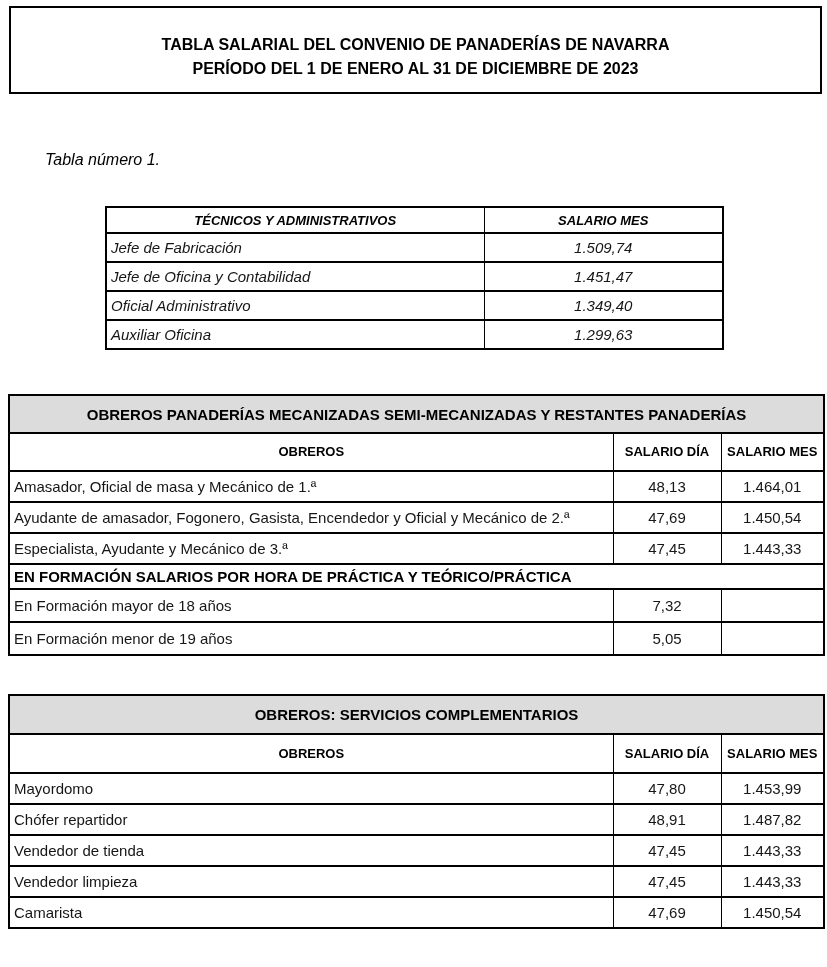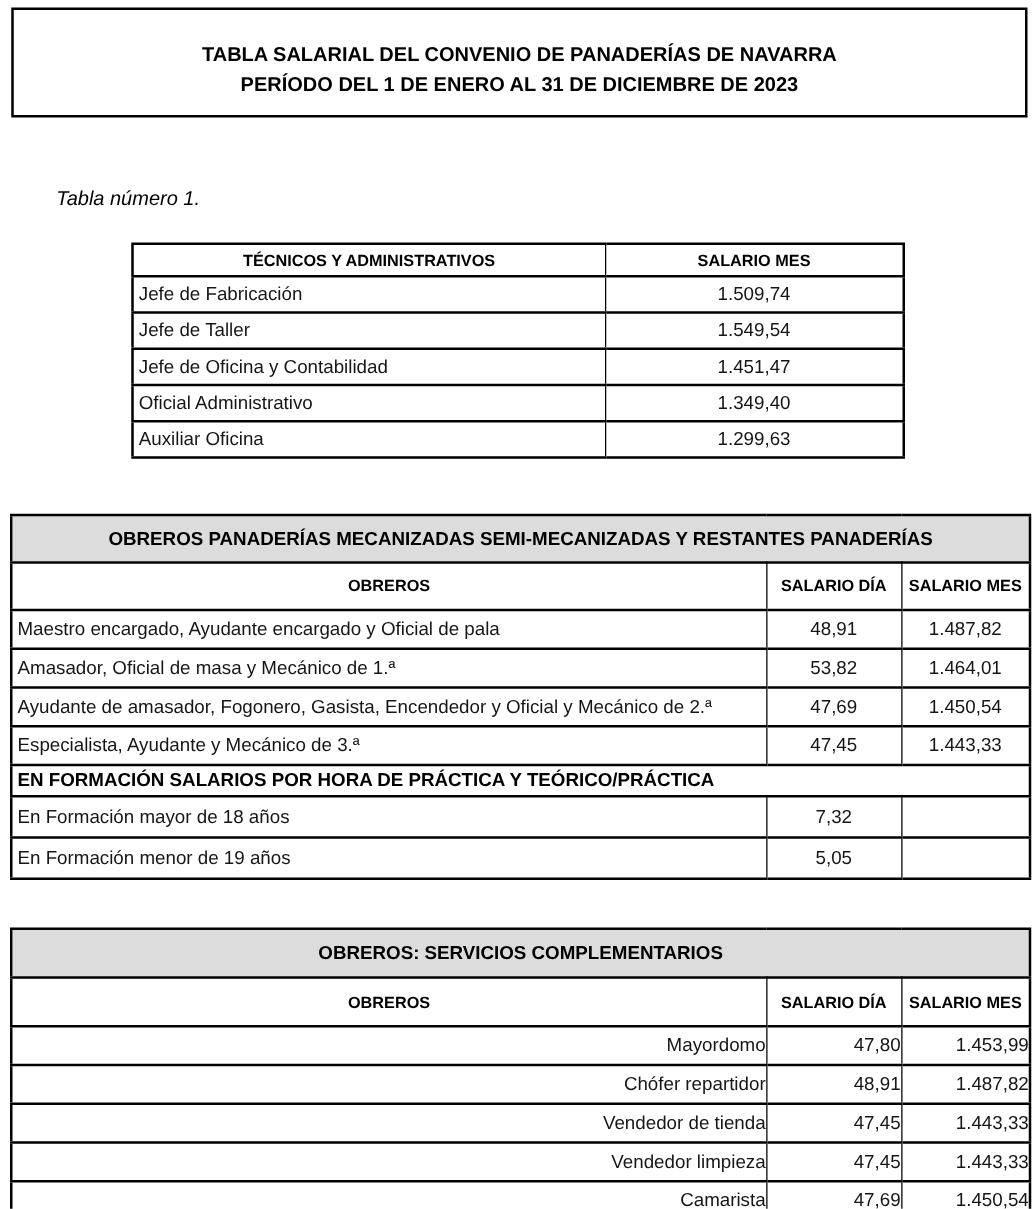--- a/index.html
+++ b/index.html
@@ -46,22 +46,23 @@
     border-left: 1px solid #000;
     border-right: 1px solid #000;
     border-top: 2px solid #000;
     border-bottom: 2px solid #000;
     vertical-align: middle;
     overflow: hidden;
     padding: 0;
   }
   
   .t1 {
-    margin: 24px 0 0 105px;
+    margin: 36px 0 0 105px;
     width: 617px;
+    font-style: italic;
   }
   .t1 th {
     height: 24px;
     font-size: 13px;
     color: #000;
     text-align: center;
   }
   .t1 td { height: 27px; }
   
   .t2 { margin: 44px 0 0 8px; width: 815px; padding-left: 25px; }
@@ -78,21 +79,21 @@
   .col-header-cell {
     font-size: 13px;
     font-weight: bold;
     color: #000;
     text-align: center;
     line-height: 16px;
     height: 36px;
   }
   .t3 .col-header-cell { height: 37px; }
   .t2 td.data-cell { height: 29px; }
-  .t3 td.data-cell { height: 29px; text-align: right; }
+  .t3 td.data-cell { height: 29px; }
   .label-cell {
     text-align: left;
     padding-left: 4px !important;
   }
   .num-cell { text-align: center; }
   .formacion-header-cell {
     font-weight: bold;
     font-size: 15px;
     color: #000;
     text-align: left;
@@ -119,24 +120,20 @@
   <tbody>
       <tr>
     <th>TÉCNICOS Y ADMINISTRATIVOS</th>
     <th>SALARIO MES</th>
   </tr>
   <tr>
     <td class="label-cell">Jefe de Fabricación</td>
     <td class="num-cell">1.509,74</td>
   </tr>
   <tr>
-    <td class="label-cell">Jefe de Taller</td>
-    <td class="num-cell">1.549,54</td>
-  </tr>
-  <tr>
     <td class="label-cell">Jefe de Oficina y Contabilidad</td>
     <td class="num-cell">1.451,47</td>
   </tr>
   <tr>
     <td class="label-cell">Oficial Administrativo</td>
     <td class="num-cell">1.349,40</td>
   </tr>
   <tr>
     <td class="label-cell">Auxiliar Oficina</td>
     <td class="num-cell">1.299,63</td>
@@ -153,27 +150,22 @@
   <tbody>
       <tr>
     <td colspan="3" class="section-header-cell">OBREROS PANADERÍAS MECANIZADAS SEMI-MECANIZADAS Y RESTANTES PANADERÍAS</td>
   </tr>
   <tr>
     <th class="col-header-cell">OBREROS</th>
     <th class="col-header-cell">SALARIO DÍA</th>
     <th class="col-header-cell">SALARIO MES</th>
   </tr>
   <tr>
-    <td class="data-cell label-cell">Maestro encargado, Ayudante encargado y Oficial de pala</td>
-    <td class="data-cell num-cell">48,91</td>
-    <td class="data-cell num-cell">1.487,82</td>
-  </tr>
-  <tr>
     <td class="data-cell label-cell">Amasador, Oficial de masa y Mecánico de 1.ª</td>
-    <td class="data-cell num-cell">53,82</td>
+    <td class="data-cell num-cell">48,13</td>
     <td class="data-cell num-cell">1.464,01</td>
   </tr>
   <tr>
     <td class="data-cell label-cell">Ayudante de amasador, Fogonero, Gasista, Encendedor y Oficial y Mecánico de 2.ª</td>
     <td class="data-cell num-cell">47,69</td>
     <td class="data-cell num-cell">1.450,54</td>
   </tr>
   <tr>
     <td class="data-cell label-cell">Especialista, Ayudante y Mecánico de 3.ª</td>
     <td class="data-cell num-cell">47,45</td>

